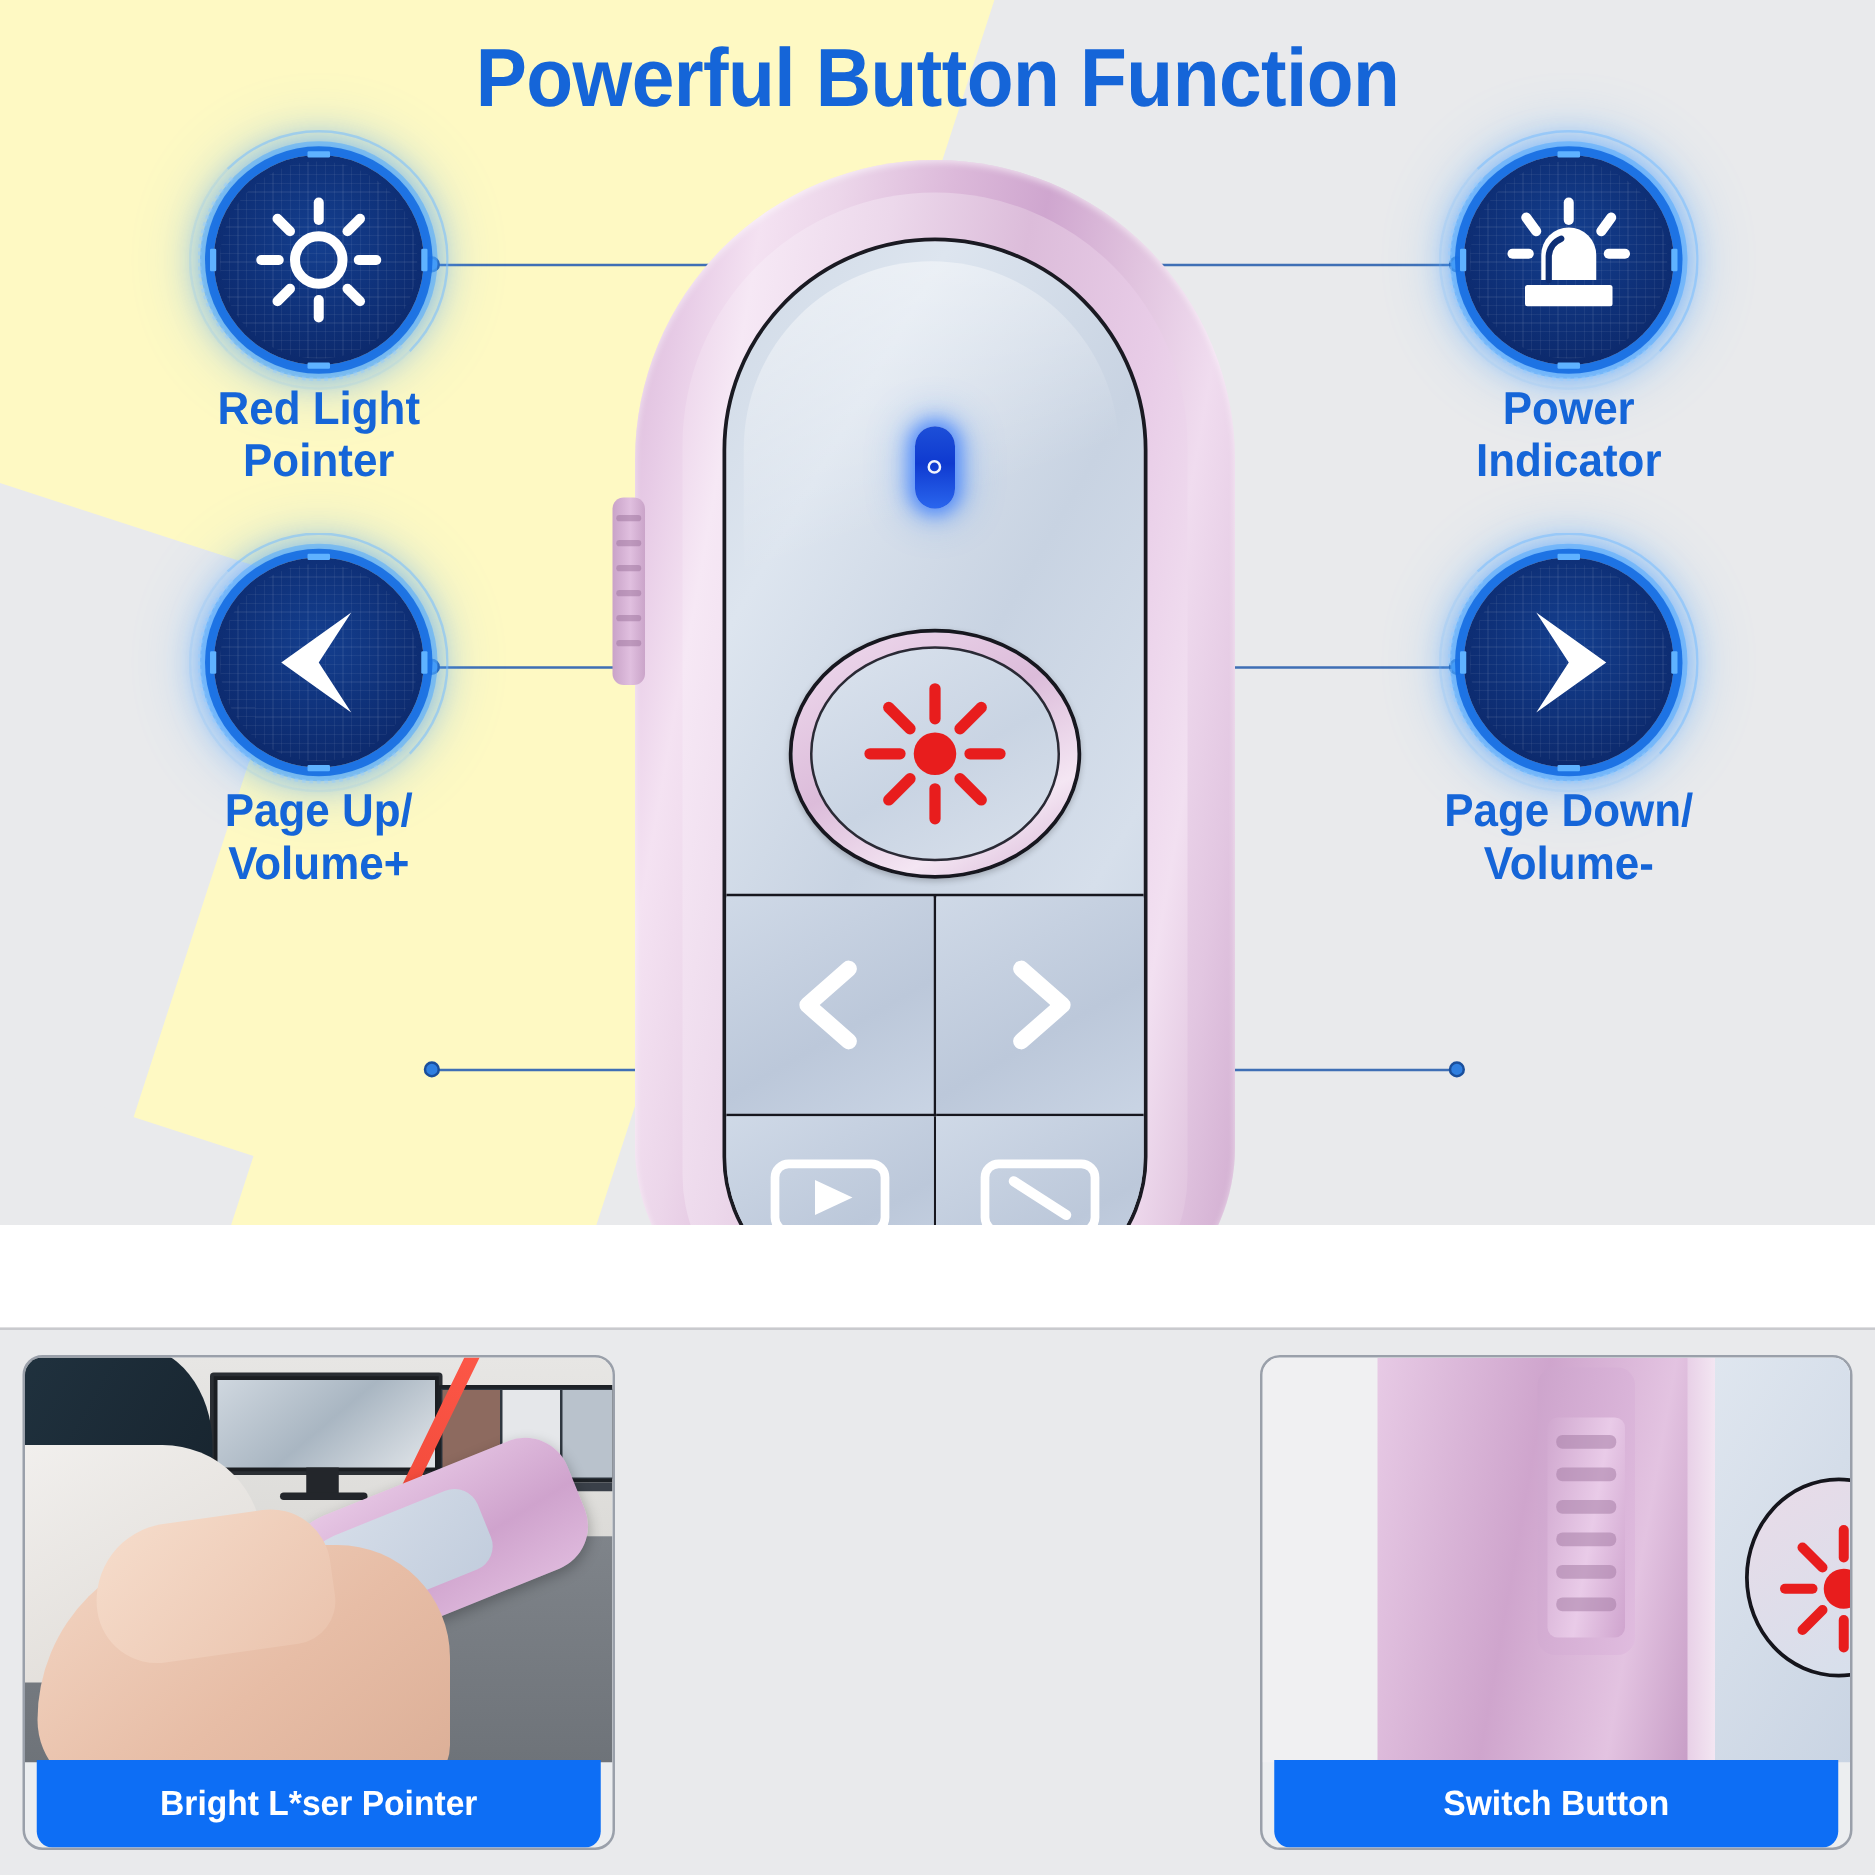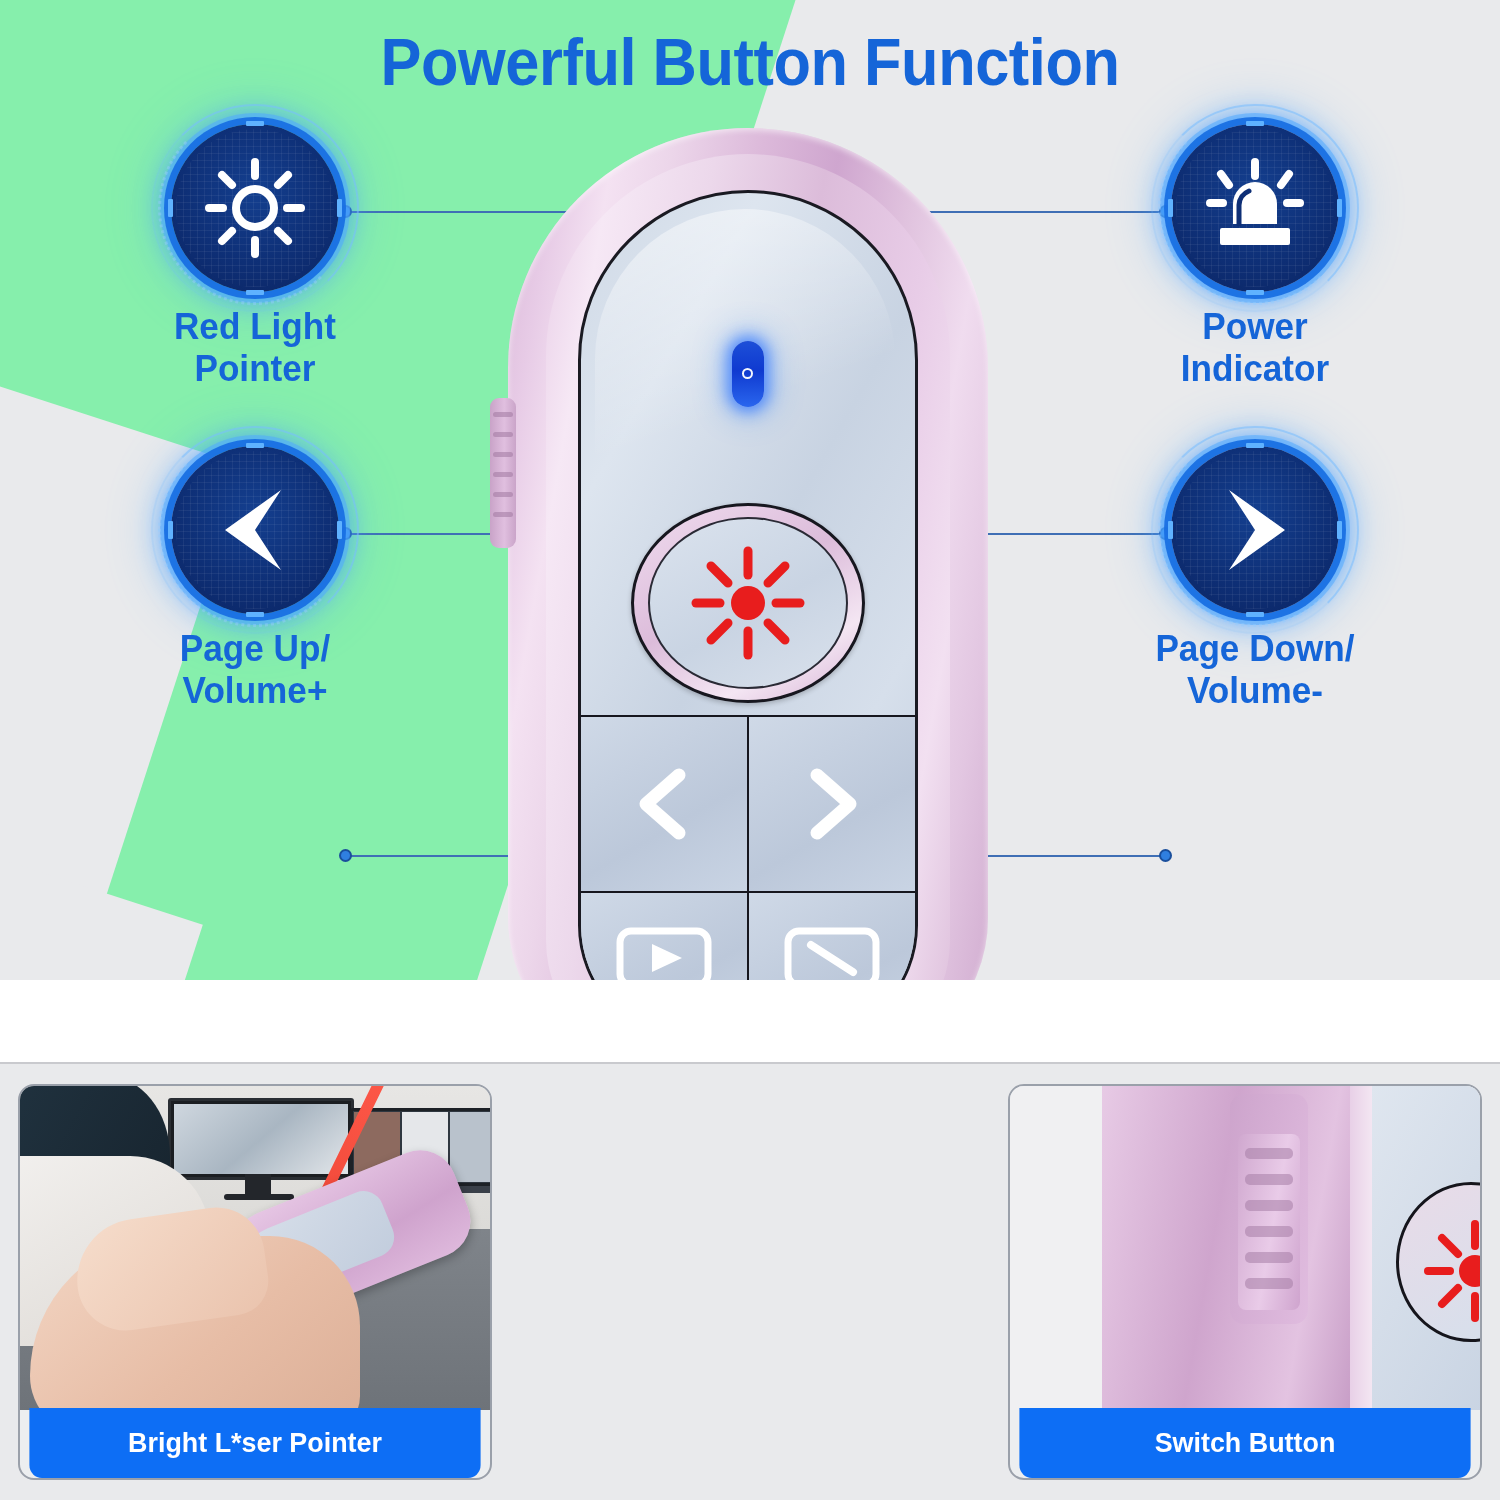--- a/index.html
+++ b/index.html
@@ -4,21 +4,21 @@
 <style>
   html,body{margin:0;padding:0;}
   body{
     width:1500px;height:1500px;overflow:hidden;
     font-family:"Liberation Sans","DejaVu Sans",sans-serif;
     background:#ffffff;
   }
   #root{position:relative;width:1500px;height:1500px;}
 
   
-  .stage{position:absolute;left:0;top:0;width:1500px;height:980px;background:#86efac;overflow:hidden;}
+  .stage{position:absolute;left:0;top:0;width:1500px;height:980px;background:#fef9c3;overflow:hidden;}
   .bg-band{position:absolute;background:#e9eaec;}
   .band-right{
     left:880px;top:-260px;width:1400px;height:2000px;
     transform:rotate(18deg);transform-origin:0 0;
   }
   .band-left{
     left:-420px;top:250px;width:700px;height:1500px;
     transform:rotate(18deg);transform-origin:0 0;
   }
   .band-botleft{

